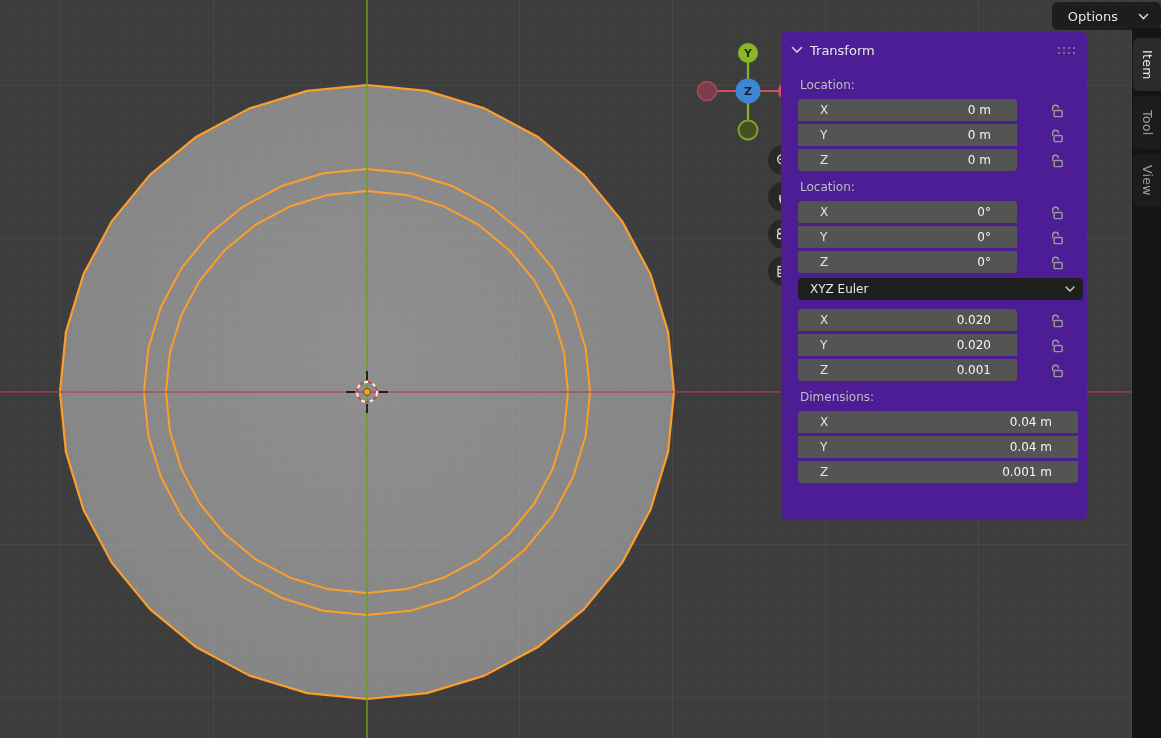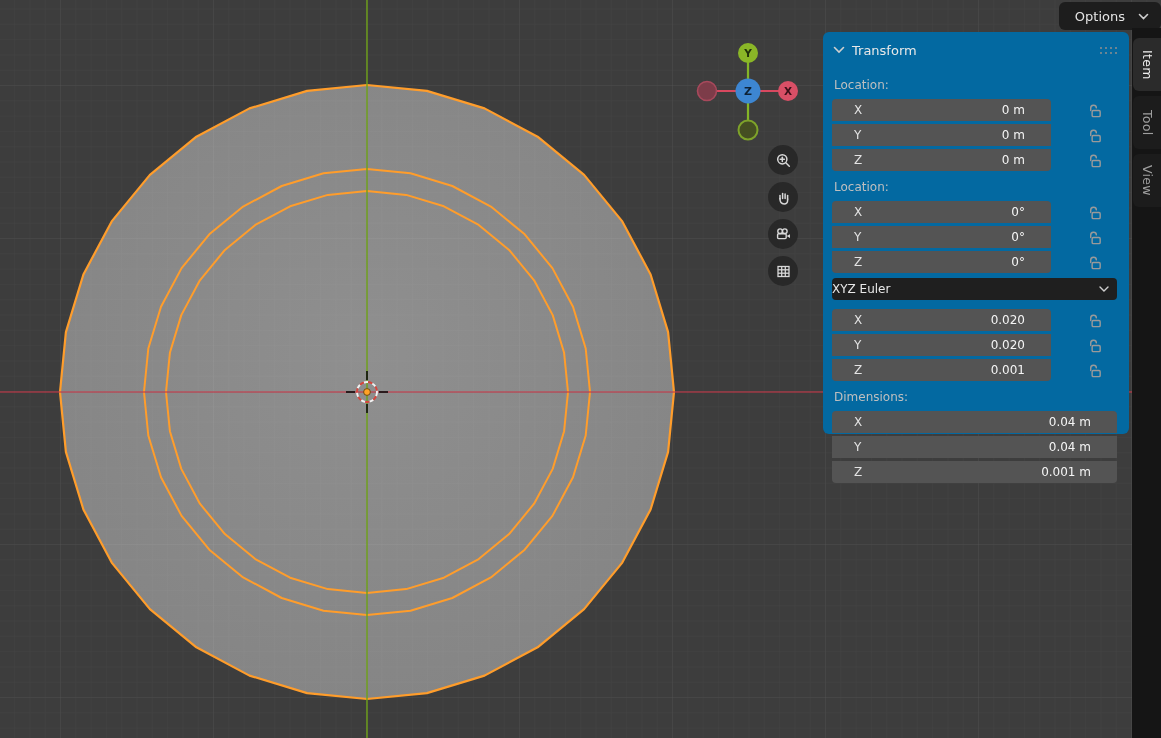--- a/index.html
+++ b/index.html
@@ -10,56 +10,56 @@
   
   #viewport-svg { position:absolute; left:0; top:0; }
 
   
   #nav-gizmo { position:absolute; left:690px; top:37px; }
   .tool-btn { position:absolute; left:768px; width:30px; height:30px; border-radius:50%;
               background:rgba(37,37,37,0.88); display:flex; align-items:center; justify-content:center; }
 
   
   #options-btn { position:absolute; top:2px; right:0; height:28px; padding:0 12px 0 16px;
-                 background:#1d1d1d; border-radius:6px; display:flex; align-items:center; gap:13px; }
+                 background:#1d1d1d; border-radius:6px; display:flex; align-items:center; gap:20px; }
   #options-btn span { color:#e4e4e4; font-size:13px; }
 
   
   #tab-strip { position:absolute; left:1132px; top:28px; width:29px; height:710px; background:#151515; }
   .side-tab { width:28px; height:53px; margin:0 0 5px 1px; border-radius:6px 0 0 6px;
               display:flex; align-items:center; justify-content:center;
               writing-mode:vertical-rl; font-size:12.5px; letter-spacing:0.3px;
               background:#1c1c1c; color:#9e9e9e; cursor:pointer; }
   .side-tab:first-child { margin-top:10px; }
   .side-tab.active { background:#2b2b2b; color:#f0f0f0; }
 
   
-  #transform-panel { position:absolute; left:823px; top:32px; width:306px; height:402px;
-                     background:#0369a1; border-radius:6px; }
+  #transform-panel { position:absolute; left:781px; top:32px; width:306px; height:488px;
+                     background:#4c1d95; border-radius:6px; }
   .panel-header { position:absolute; top:8px; left:10px; right:10px; height:20px;
                   display:flex; align-items:center; }
   .panel-title { color:#e8e8e8; font-size:13px; margin-left:7px; }
   .drag-dots { margin-left:auto; display:grid; grid-template-columns:repeat(4,2px);
                grid-template-rows:repeat(2,2px); gap:3px; margin-right:2px; }
   .drag-dots i { width:2px; height:2px; background:#8f8f8f; border-radius:50%; }
 
   .panel-body { position:absolute; top:46px; left:9px; right:9px; }
-  .section { margin-bottom:9px; }
+  .section { margin-bottom:9px;margin-left:8px; }
   .section-label { height:16px; margin-bottom:5px; color:#bfbfbf; font-size:12px; padding-left:2px; }
   .prow { display:flex; align-items:center; height:22px; margin-bottom:3px; }
   .field { width:219px; height:22px; background:#545454; display:flex; align-items:center; }
   .field.wide { width:285px; }
   .prow.first .field { border-radius:4px 4px 0 0; }
   .prow.last  .field { border-radius:0 0 4px 4px; }
   .axis-label { color:#e3e3e3; font-size:12px; padding-left:22px; }
   .axis-value { margin-left:auto; color:#f5f5f5; font-size:12px; padding-right:26px; }
   .lock-wrap { flex:1; display:flex; align-items:center; justify-content:center; padding-left:18px; }
   .dropdown { width:285px; height:22px; margin-top:5px; background:#1f1f1f; border-radius:4px;
               display:flex; align-items:center; }
-  .dropdown span { color:#e8e8e8; font-size:12px; padding-left:0; }
+  .dropdown span { color:#e8e8e8; font-size:12px; padding-left:12px; }
   .dropdown svg { margin-left:auto; margin-right:8px; }
 </style>
 </head>
 <body>
 
 <div id="stage">
 
   <svg id="viewport-svg" width="1161" height="738">
     <defs>
       <radialGradient id="diskgrad" cx="0.5" cy="0.44" r="0.8">

